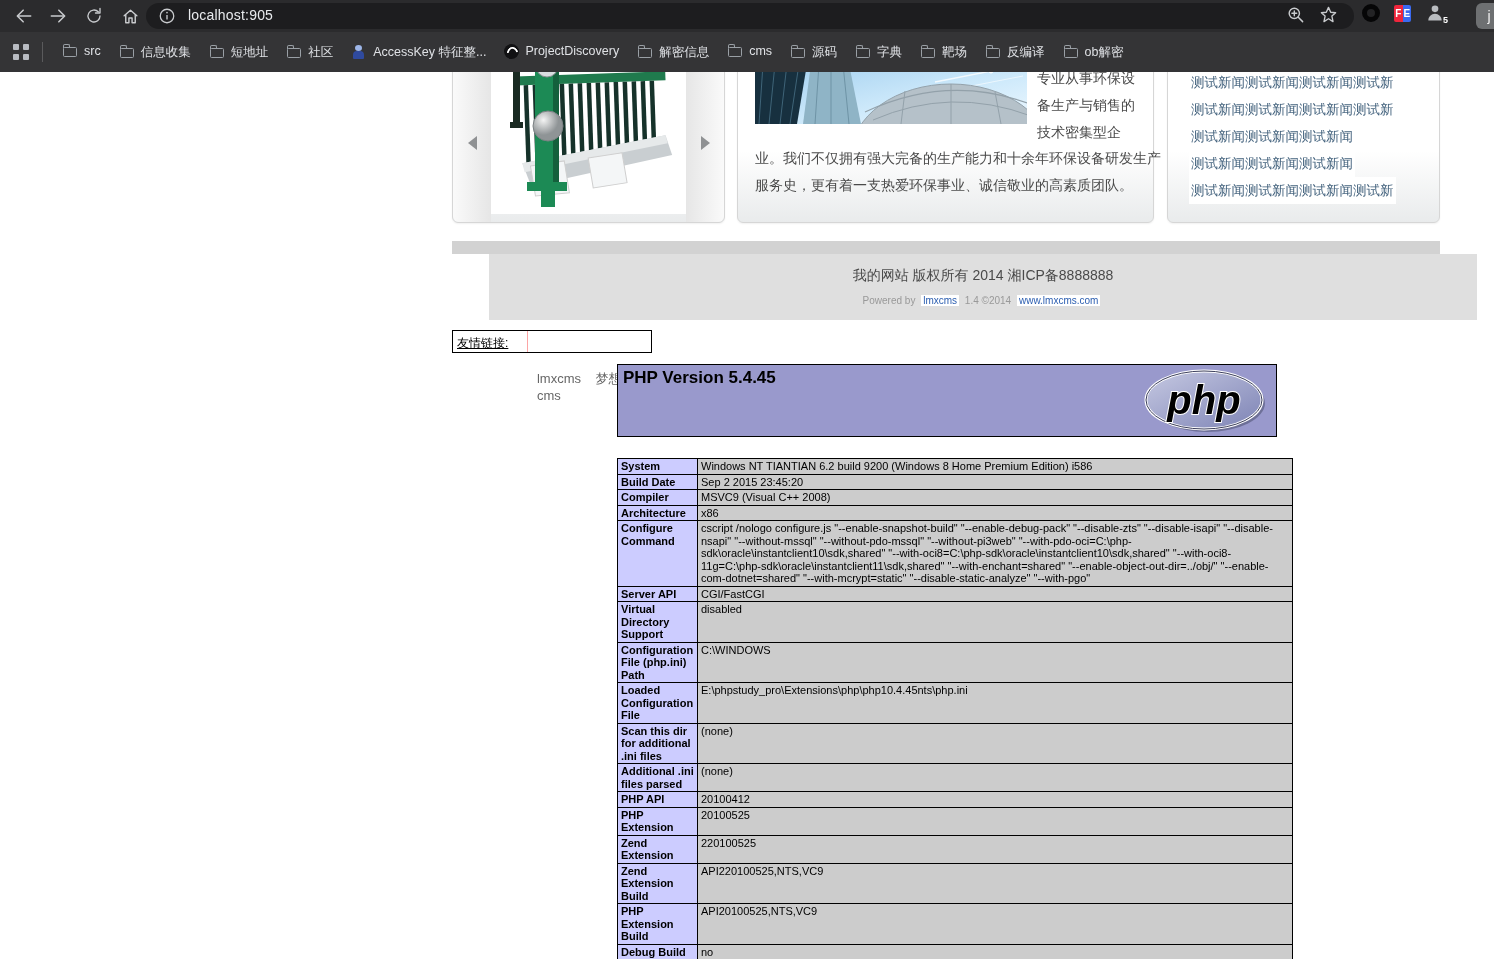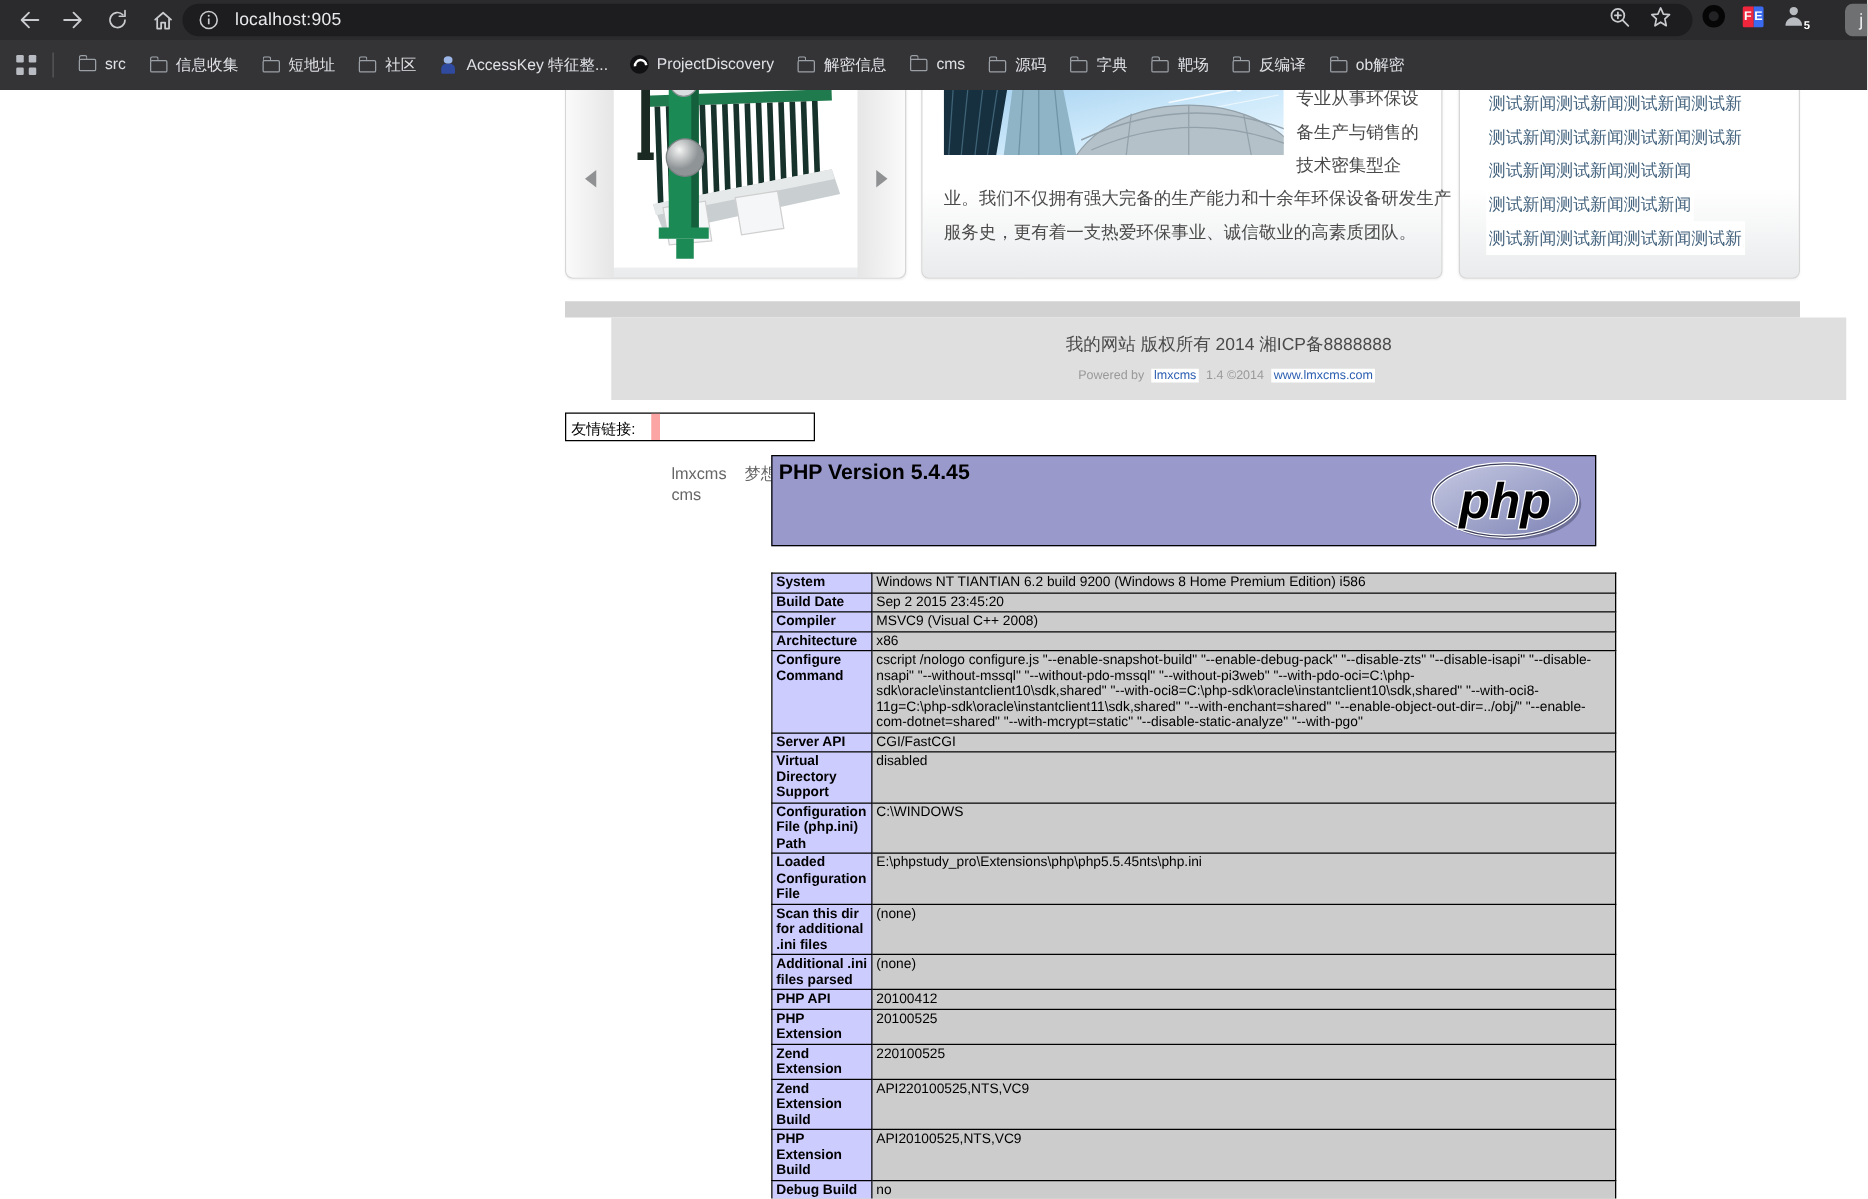--- a/index.html
+++ b/index.html
@@ -106,21 +106,21 @@
 
   
   .gray-bar { position:absolute; left:452px; top:169px; width:988px; height:13px; background:#d2d2d2; }
   .footer { position:absolute; left:452px; top:182px; width:988px; height:66px; background:#dfdfdf; text-align:center;margin-left:37px; }
   .footer-l1 { padding-top:13px; font-size:14px; color:#4a4a4a; }
   .footer-l2 { margin-top:10px; font-size:10px; color:#999; }
   .footer-l2 a { color:#2a5db0; text-decoration:none; background:#fff; padding:0 2px; margin:0 3px; cursor:pointer; }
 
   
   .friend { position:absolute; left:452px; top:258px; width:200px; height:23px; border:1px solid #000; background:#fff; display:flex; font-size:12px; }
-  .friend-label { width:78px; border-right:7px solid #fca5a5; padding:4px 4px 0 4px; color:#000; }
+  .friend-label { width:78px; border-right:1px solid #fca5a5; padding:4px 4px 0 4px; color:#000;text-decoration:underline; }
   .friend-cell { padding:3px 0 0 9px;margin-top:36px; }
   .friend-cell a { color:#666; font-size:13px; text-decoration:none; margin-right:11px; cursor:pointer; }
 
   
   .php-header {
     position:absolute; left:617px; top:292px; width:660px; height:73px;
     background:#9999cc; border:1px solid #000;
   }
   .php-title { position:absolute; left:5px; top:3px; font-size:17px; font-weight:bold; color:#000; }
   .php-logo { position:absolute; right:9px; top:3px; }
@@ -470,21 +470,21 @@
             <td class="v">disabled</td>
           </tr>
 
           <tr>
             <td class="l">Configuration File (php.ini) Path</td>
             <td class="v">C:\WINDOWS</td>
           </tr>
 
           <tr>
             <td class="l">Loaded Configuration File</td>
-            <td class="v">E:\phpstudy_pro\Extensions\php\php5.5.45nts\php.ini</td>
+            <td class="v">E:\phpstudy_pro\Extensions\php\php10.4.45nts\php.ini</td>
           </tr>
 
           <tr>
             <td class="l">Scan this dir for additional .ini files</td>
             <td class="v">(none)</td>
           </tr>
 
           <tr>
             <td class="l">Additional .ini files parsed</td>
             <td class="v">(none)</td>

